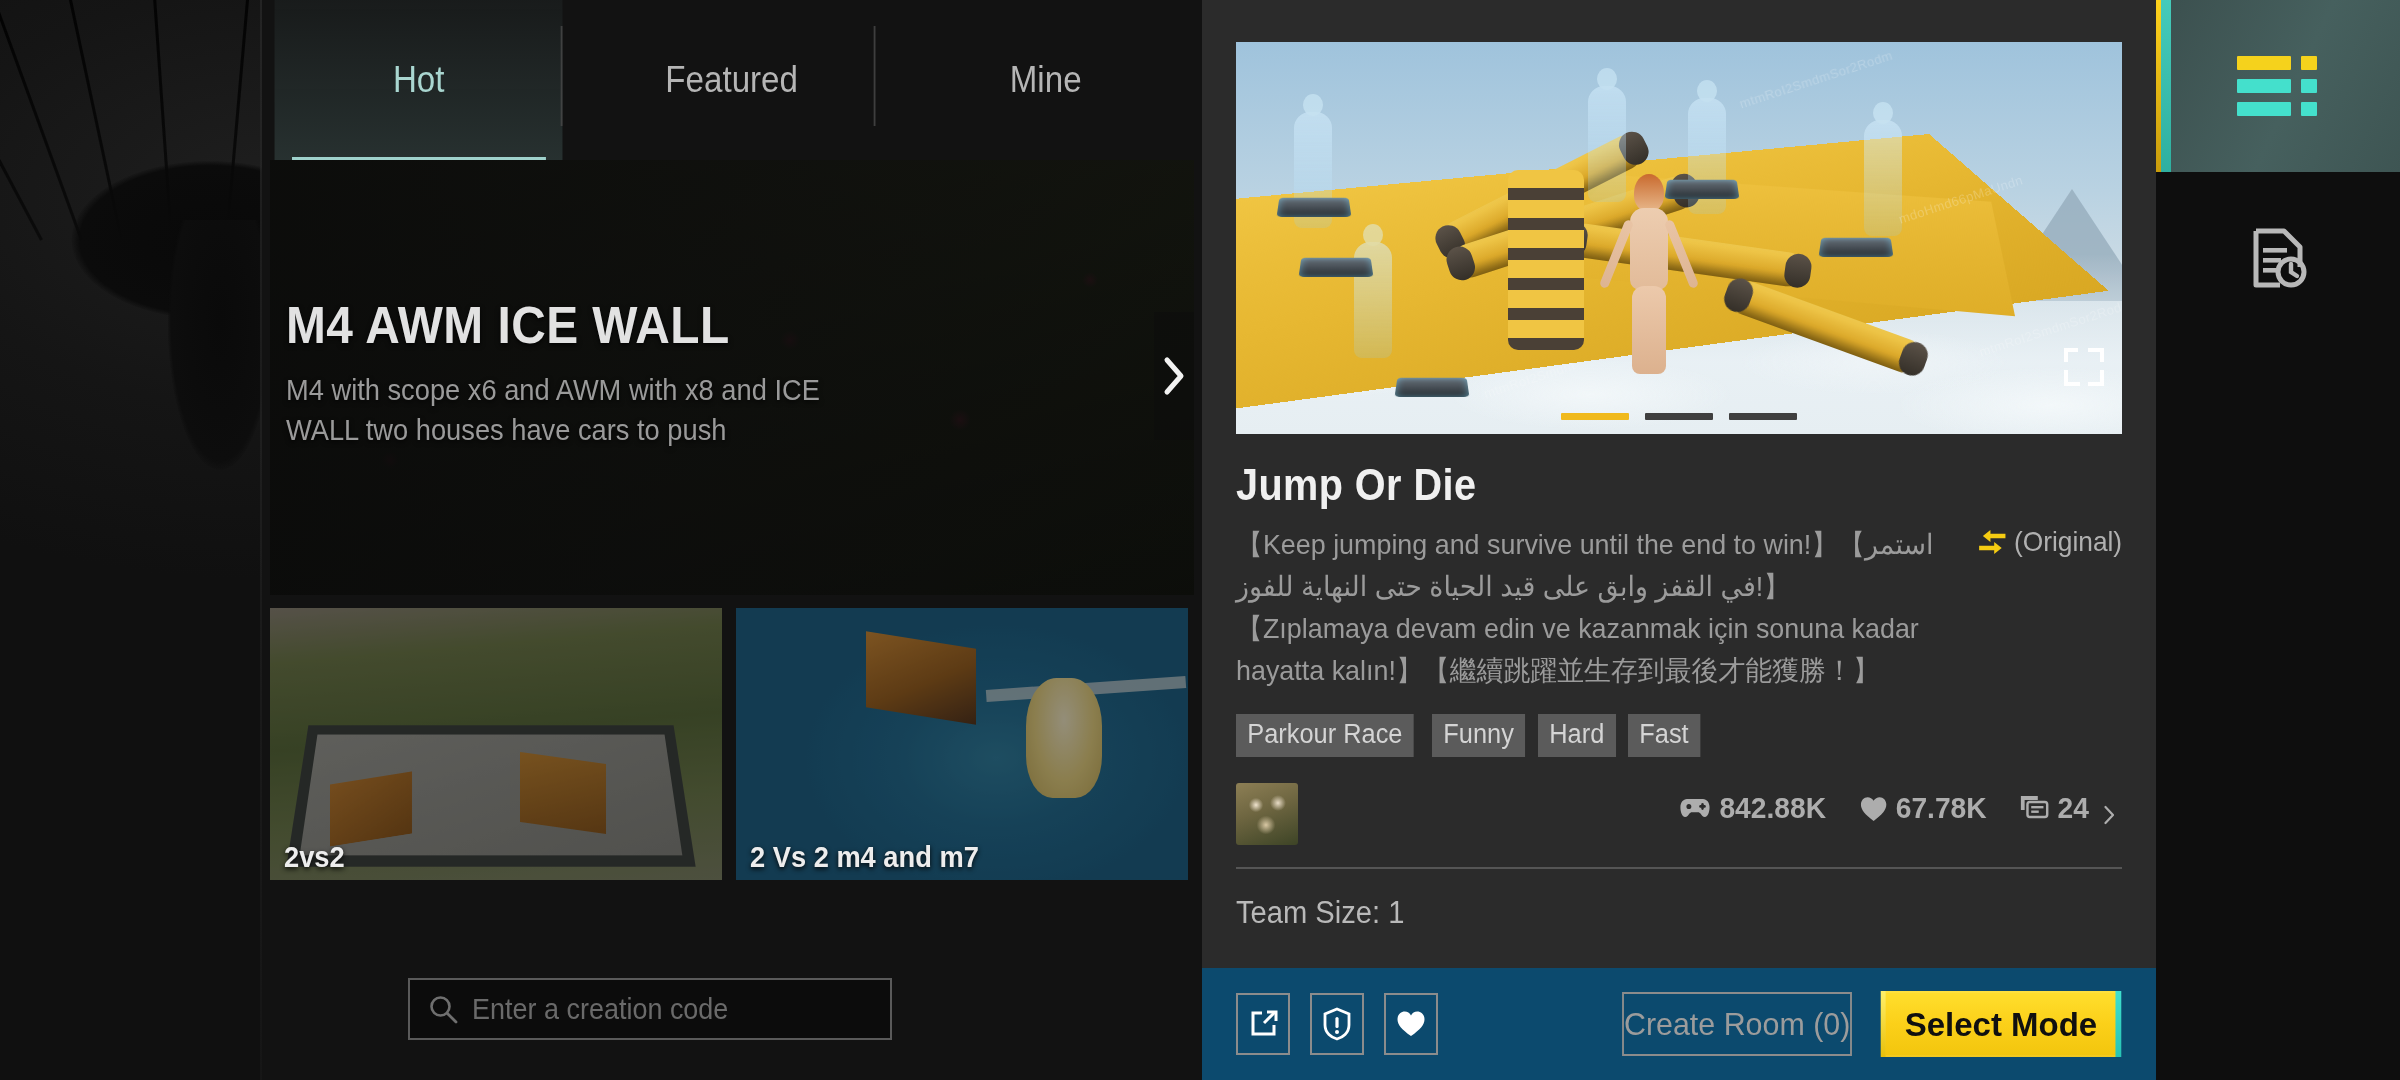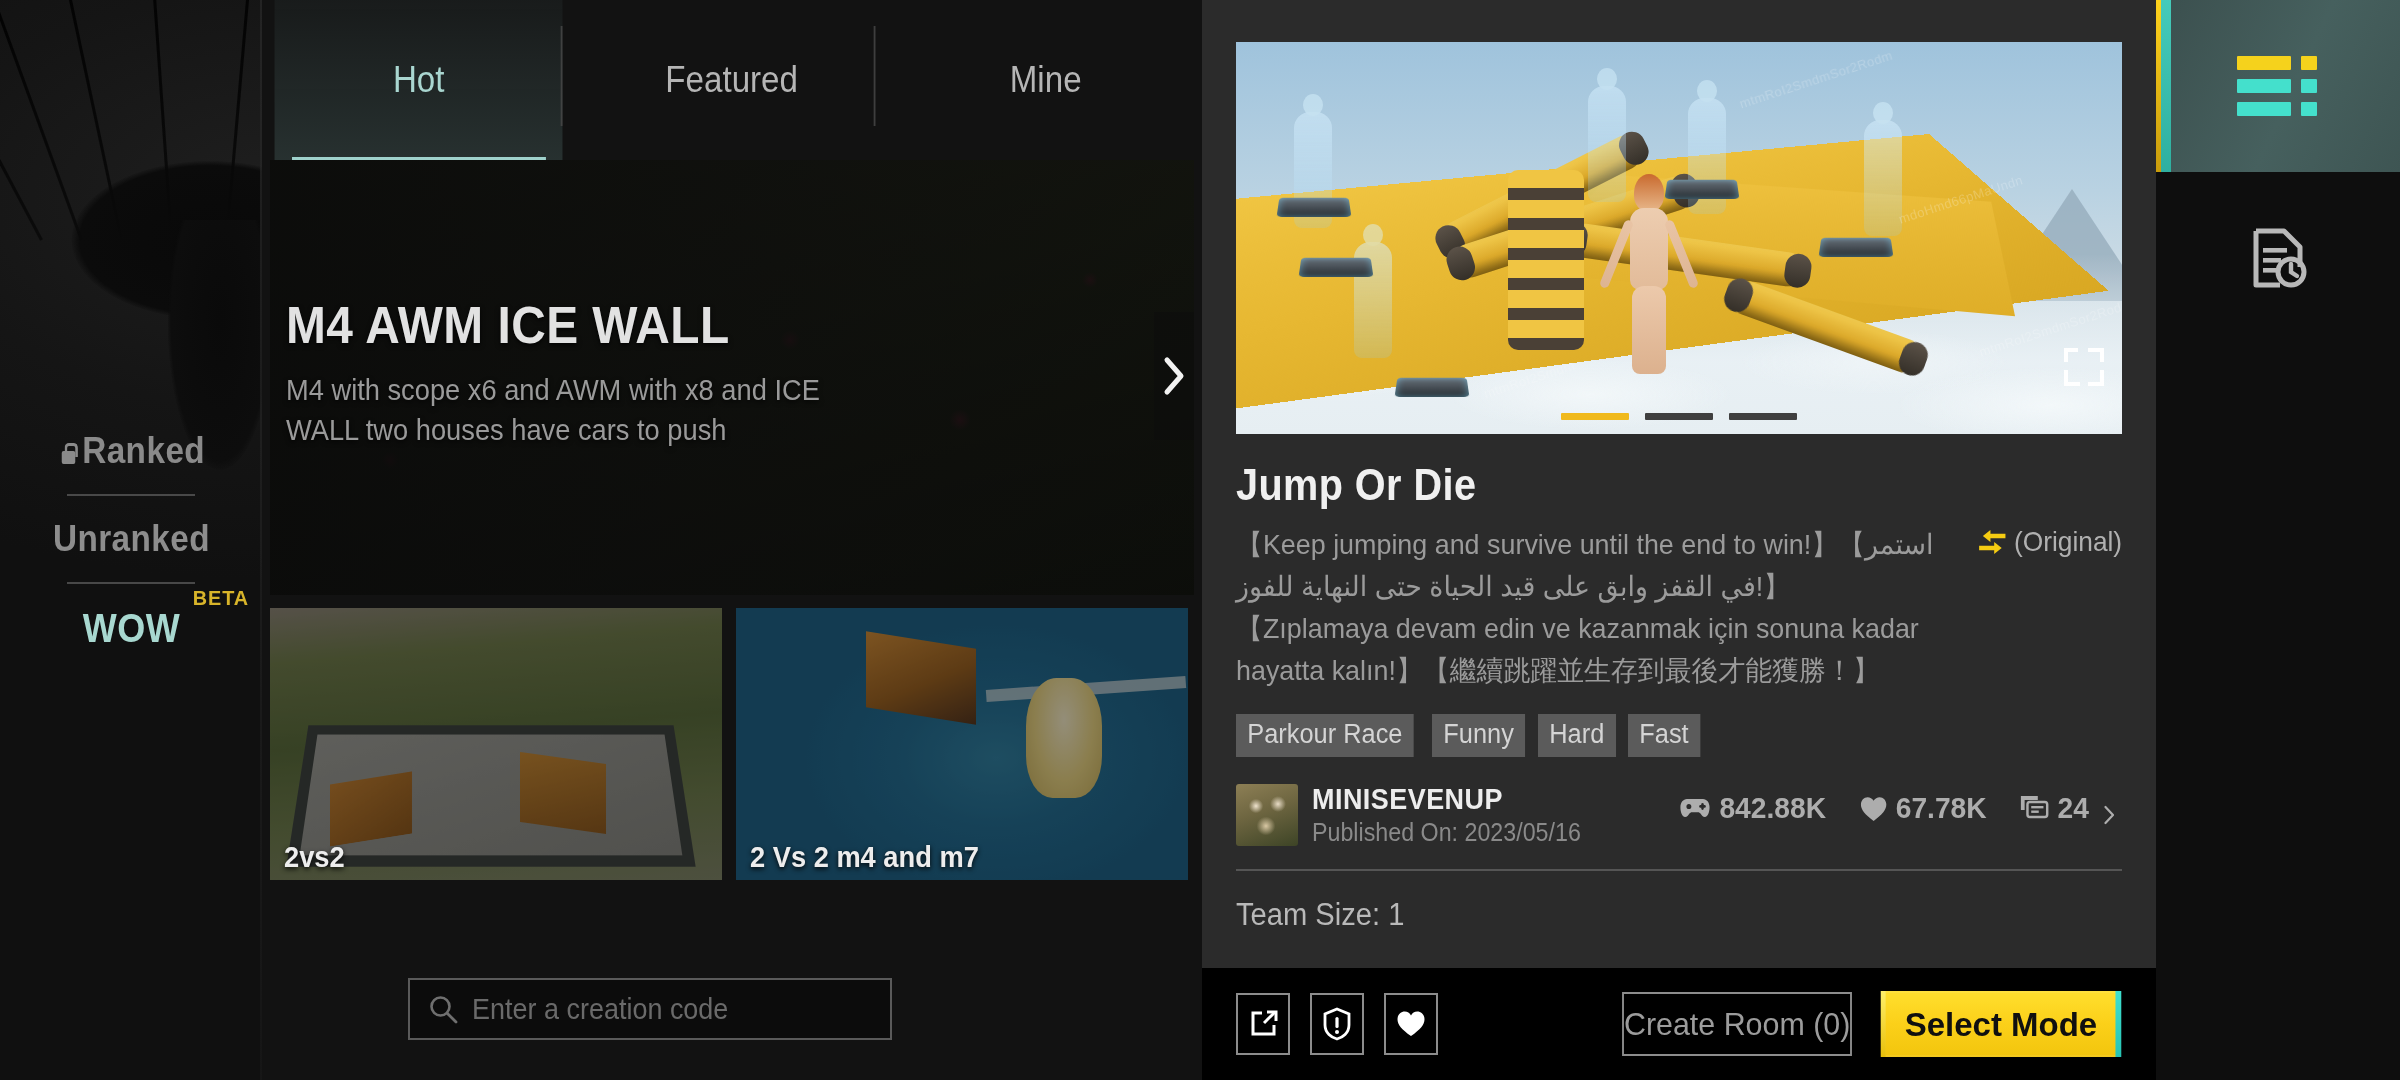--- a/index.html
+++ b/index.html
@@ -449,21 +449,21 @@
   .copy-ico { width:28px; height:32px; cursor:pointer; }
   .team-row {
     margin-top:26px; color:#b9b9b9; font-size:31px;
     transform:scaleX(.94); transform-origin:left;
   }
 
   
   .detail-bottom {
     position:relative; height:112px; flex:0 0 auto;
     display:flex; align-items:center; padding:0 34px;
-    background:#000000;
+    background:#0c4a6e;
   }
   .icon-btn {
     width:54px; height:62px; border:2px solid #8c8c8c;
     display:flex; align-items:center; justify-content:center;
     margin-right:20px; cursor:pointer; background:transparent;
   }
   .spacer { flex:1 1 auto; }
   .btn-outline {
     height:64px; min-width:242px; border:2px solid #8c8c8c;
     display:flex; align-items:center; justify-content:center;
@@ -532,34 +532,20 @@
       <div class="chute-line" style="left:110px; transform:rotate(-12deg);"></div>
       <div class="chute-line" style="left:160px; transform:rotate(-4deg);"></div>
       <div class="chute-line" style="left:215px; transform:rotate(5deg);"></div>
       <div class="chute-line" style="left:262px; transform:rotate(13deg);"></div>
       <div class="chute-line" style="left:305px; transform:rotate(22deg);"></div>
       <div class="chute-body"></div>
     </div>
     <div class="bg-stripe"></div>
   </div>
 
-  <div class="leftrail">
-    <div class="rail-item locked">
-      <span class="lock-ico"></span><span>Ranked</span>
-    </div>
-    <div class="rail-sep"></div>
-    <div class="rail-item">
-      <span>Unranked</span>
-    </div>
-    <div class="rail-sep"></div>
-    <div class="rail-item active">
-      <span class="beta-badge">BETA</span>
-      <span>WOW</span>
-    </div>
-  </div>
 
   <div class="centerpanel">
 
     <div class="tabbar">
       <div class="tab active">
         <span>Hot</span>
         <span class="divider"></span>
       </div>
       <div class="tab">
         <span>Featured</span>
@@ -715,24 +701,20 @@
 
       <div class="tags">
         <span class="tag">Parkour Race</span>
         <span class="tag">Funny</span>
         <span class="tag">Hard</span>
         <span class="tag">Fast</span>
       </div>
 
       <div class="author-row">
         <div class="avatar-img"></div>
-        <div class="author-meta">
-          <div class="author-name">MINISEVENUP</div>
-          <div class="author-pub">Published On: 2023/05/16</div>
-        </div>
         <div class="author-stats">
           <div class="stat-grp">
             <span class="gamepad-ico">
               <svg viewBox="0 0 34 22" width="34" height="22">
                   <path d="M8.5 2h17c4.1 0 7 3.6 7 8.2 0 4.2-1.6 9.8-5 9.8-2.2 0-3.2-1.6-4.4-3.2-.8-1-1.6-1.6-3.1-1.6h-6c-1.5 0-2.3.6-3.1 1.6C9.7 18.4 8.7 20 6.5 20c-3.4 0-5-5.6-5-9.8C1.5 5.6 4.4 2 8.5 2z" fill="#adadad"></path>
                   <circle cx="10.5" cy="9.5" r="2.6" fill="#2b2b2b"></circle>
                   <rect x="21.5" y="8.1" width="7" height="2.6" rx="1.3" fill="#2b2b2b"></rect>
                   <rect x="23.7" y="5.9" width="2.6" height="7" rx="1.3" fill="#2b2b2b"></rect>
                 </svg>
             </span>

